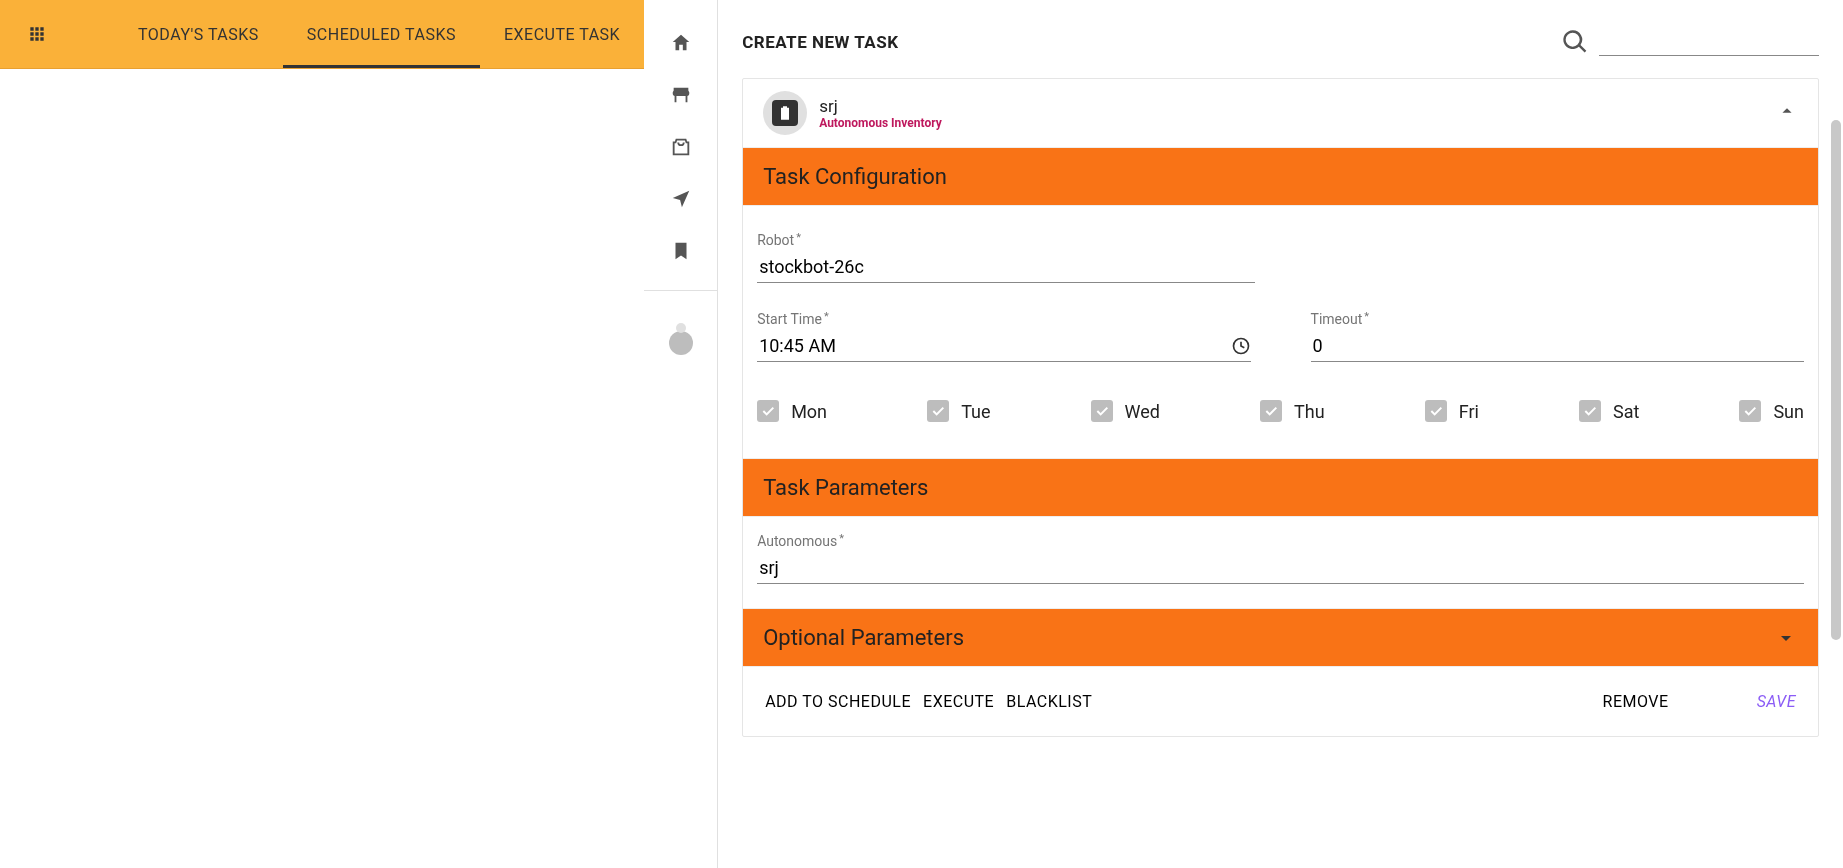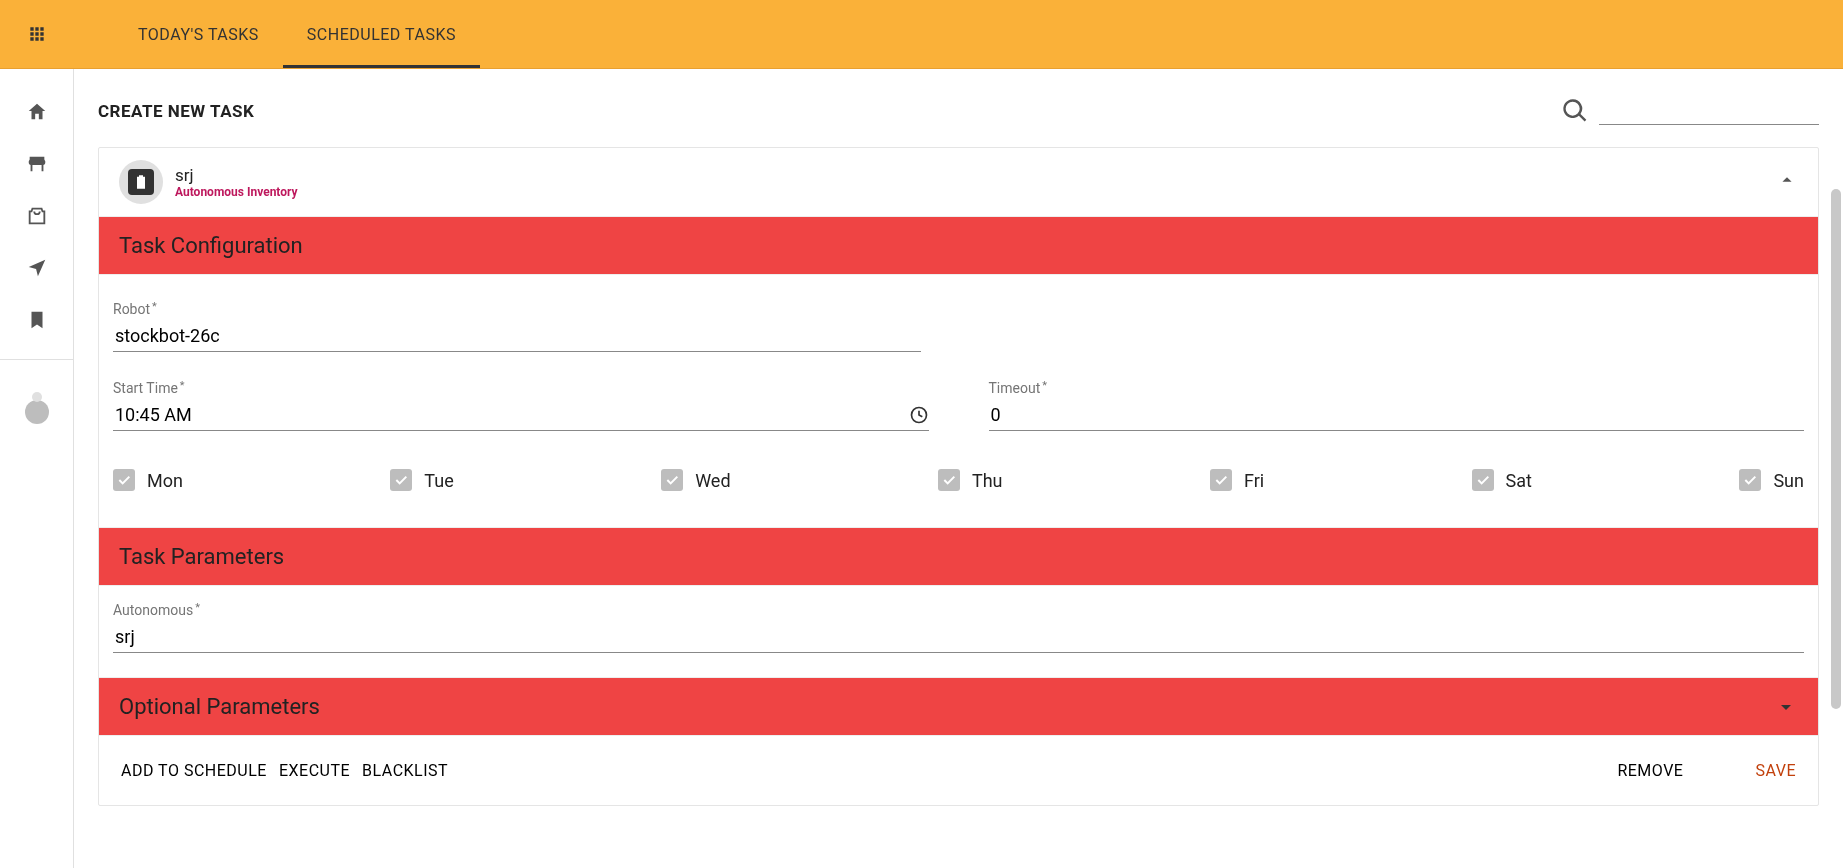--- a/index.html
+++ b/index.html
@@ -1,17 +1,17 @@
 <!DOCTYPE html>
 <html><head>
 <meta charset="utf-8">
 <style>
   * { box-sizing: border-box; }
   html, body { margin:0; padding:0; font-family: Roboto, "Helvetica Neue", Arial, sans-serif; font-size:16px; color:#222; background:#fff; height:100%; }
-  .app { display:flex; flex-direction:column; height:100vh; min-width:1843px; }
+  .app { display:flex; height:100vh; min-width:1843px; }
 
   
   .topbar { background:#fab139; height:69px; display:flex; align-items:center; padding:0; border-bottom:1px solid #e8a030; }
   .apps-btn { width:74px; display:flex; align-items:center; justify-content:center; }
   .apps-btn svg { width:20px; height:20px; fill:#333; }
   .tabs { display:flex; height:100%; padding-left:40px; }
   .tab { font-size:16px; letter-spacing:0.5px; color:#333; padding:0 24px; display:flex; align-items:center; height:100%; cursor:pointer; position:relative; }
   .tab.active::after { content:""; position:absolute; left:0; right:0; bottom:0; height:3px; background:#333; }
 
   
@@ -38,21 +38,21 @@
   
   .panel { border:1px solid #e5e5e5; border-radius:2px; }
   .panel-header { display:flex; align-items:center; padding:12px 20px; }
   .panel-header .icon-circle { width:44px; height:44px; border-radius:50%; background:#e0e0e0; display:flex; align-items:center; justify-content:center; margin-right:12px; }
   .panel-header .icon-circle .inner { width:26px; height:26px; background:#323232; border-radius:4px; display:flex; align-items:center; justify-content:center; }
   .panel-header .icon-circle .inner svg { width:16px; height:16px; fill:#fff; }
   .panel-header .title { font-size:17px; line-height:1.2; }
   .panel-header .subtitle { font-size:12px; color:#be185d;font-weight:bold; }
   .panel-header .expand { margin-left:auto; font-size:20px; color:#555; cursor:pointer; }
 
-  .section-header { background:#ef4444; padding:16px 20px; font-size:22px; border-top:1px solid #eee; border-bottom:1px solid #eee; display:flex; align-items:center; justify-content:space-between; }
+  .section-header { background:#f97316; padding:16px 20px; font-size:22px; border-top:1px solid #eee; border-bottom:1px solid #eee; display:flex; align-items:center; justify-content:space-between; }
 
   .form-area { padding:14px 10px 24px 10px; }
   .row { display:flex; gap:52px; padding:10px 0 16px 0; }
   .field { flex:1; padding:0 4px; }
   .field-half { flex:0 0 48%; }
   .lbl { font-size:14px; color:#757575; position:relative; display:inline-block; }
   .lbl.req::after { content:"*"; font-size:11px; position:relative; top:-4px; left:2px; color:#757575; }
   .input-line { display:flex; align-items:center; border-bottom:1px solid #888; height:32px; margin-top:2px; }
   .input-line input, .input-line .val { border:0; outline:none; font-size:18px; flex:1; background:transparent; font-family:inherit; }
   .input-line svg { width:20px; height:20px; fill:#444; }
@@ -60,38 +60,39 @@
 
   
   .days-row { display:flex; justify-content:space-between; padding:22px 4px 12px 4px; }
   .day { display:flex; align-items:center; gap:12px; font-size:18px; }
   .cb { width:22px; height:22px; background:#bdbdbd; border-radius:3px; display:flex; align-items:center; justify-content:center; cursor:pointer; }
   .cb svg { width:16px; height:16px; stroke:#fff; stroke-width:3; fill:none; }
 
   
   .actions { display:flex; align-items:center; padding:24px 16px; font-size:16px; letter-spacing:0.5px; }
   .actions .left { display:flex; }
-  .actions .right { margin-left:auto; display:flex; gap:60px; }
+  .actions .right { margin-left:auto; display:flex; gap:76px; }
   .actions button { background:none; border:none; font-size:16px; letter-spacing:0.5px; cursor:pointer; font-family:inherit; }
-  .save { color:#c2410c; }
+  .save { color:#8b5cf6;font-style:italic; }
 </style>
 </head>
 <body>
 
 <div class="app">
 
   <div class="topbar">
     <div class="apps-btn">
       <svg viewBox="0 0 24 24">
           <path d="M4 4h4v4H4zM10 4h4v4h-4zM16 4h4v4h-4zM4 10h4v4H4zM10 10h4v4h-4zM16 10h4v4h-4zM4 16h4v4H4zM10 16h4v4h-4zM16 16h4v4h-4z"></path>
         </svg>
     </div>
     <div class="tabs">
       <div class="tab">TODAY'S TASKS</div>
       <div class="tab active">SCHEDULED TASKS</div>
+      <div class="tab">EXECUTE TASK</div>
     </div>
   </div>
 
   <div class="body">
 
     <div class="sidebar">
       <div class="side-icon">
         <svg viewBox="0 0 24 24">
             <path d="M12 3l9 8h-3v9h-4v-6H10v6H6v-9H3z"></path>
           </svg>

